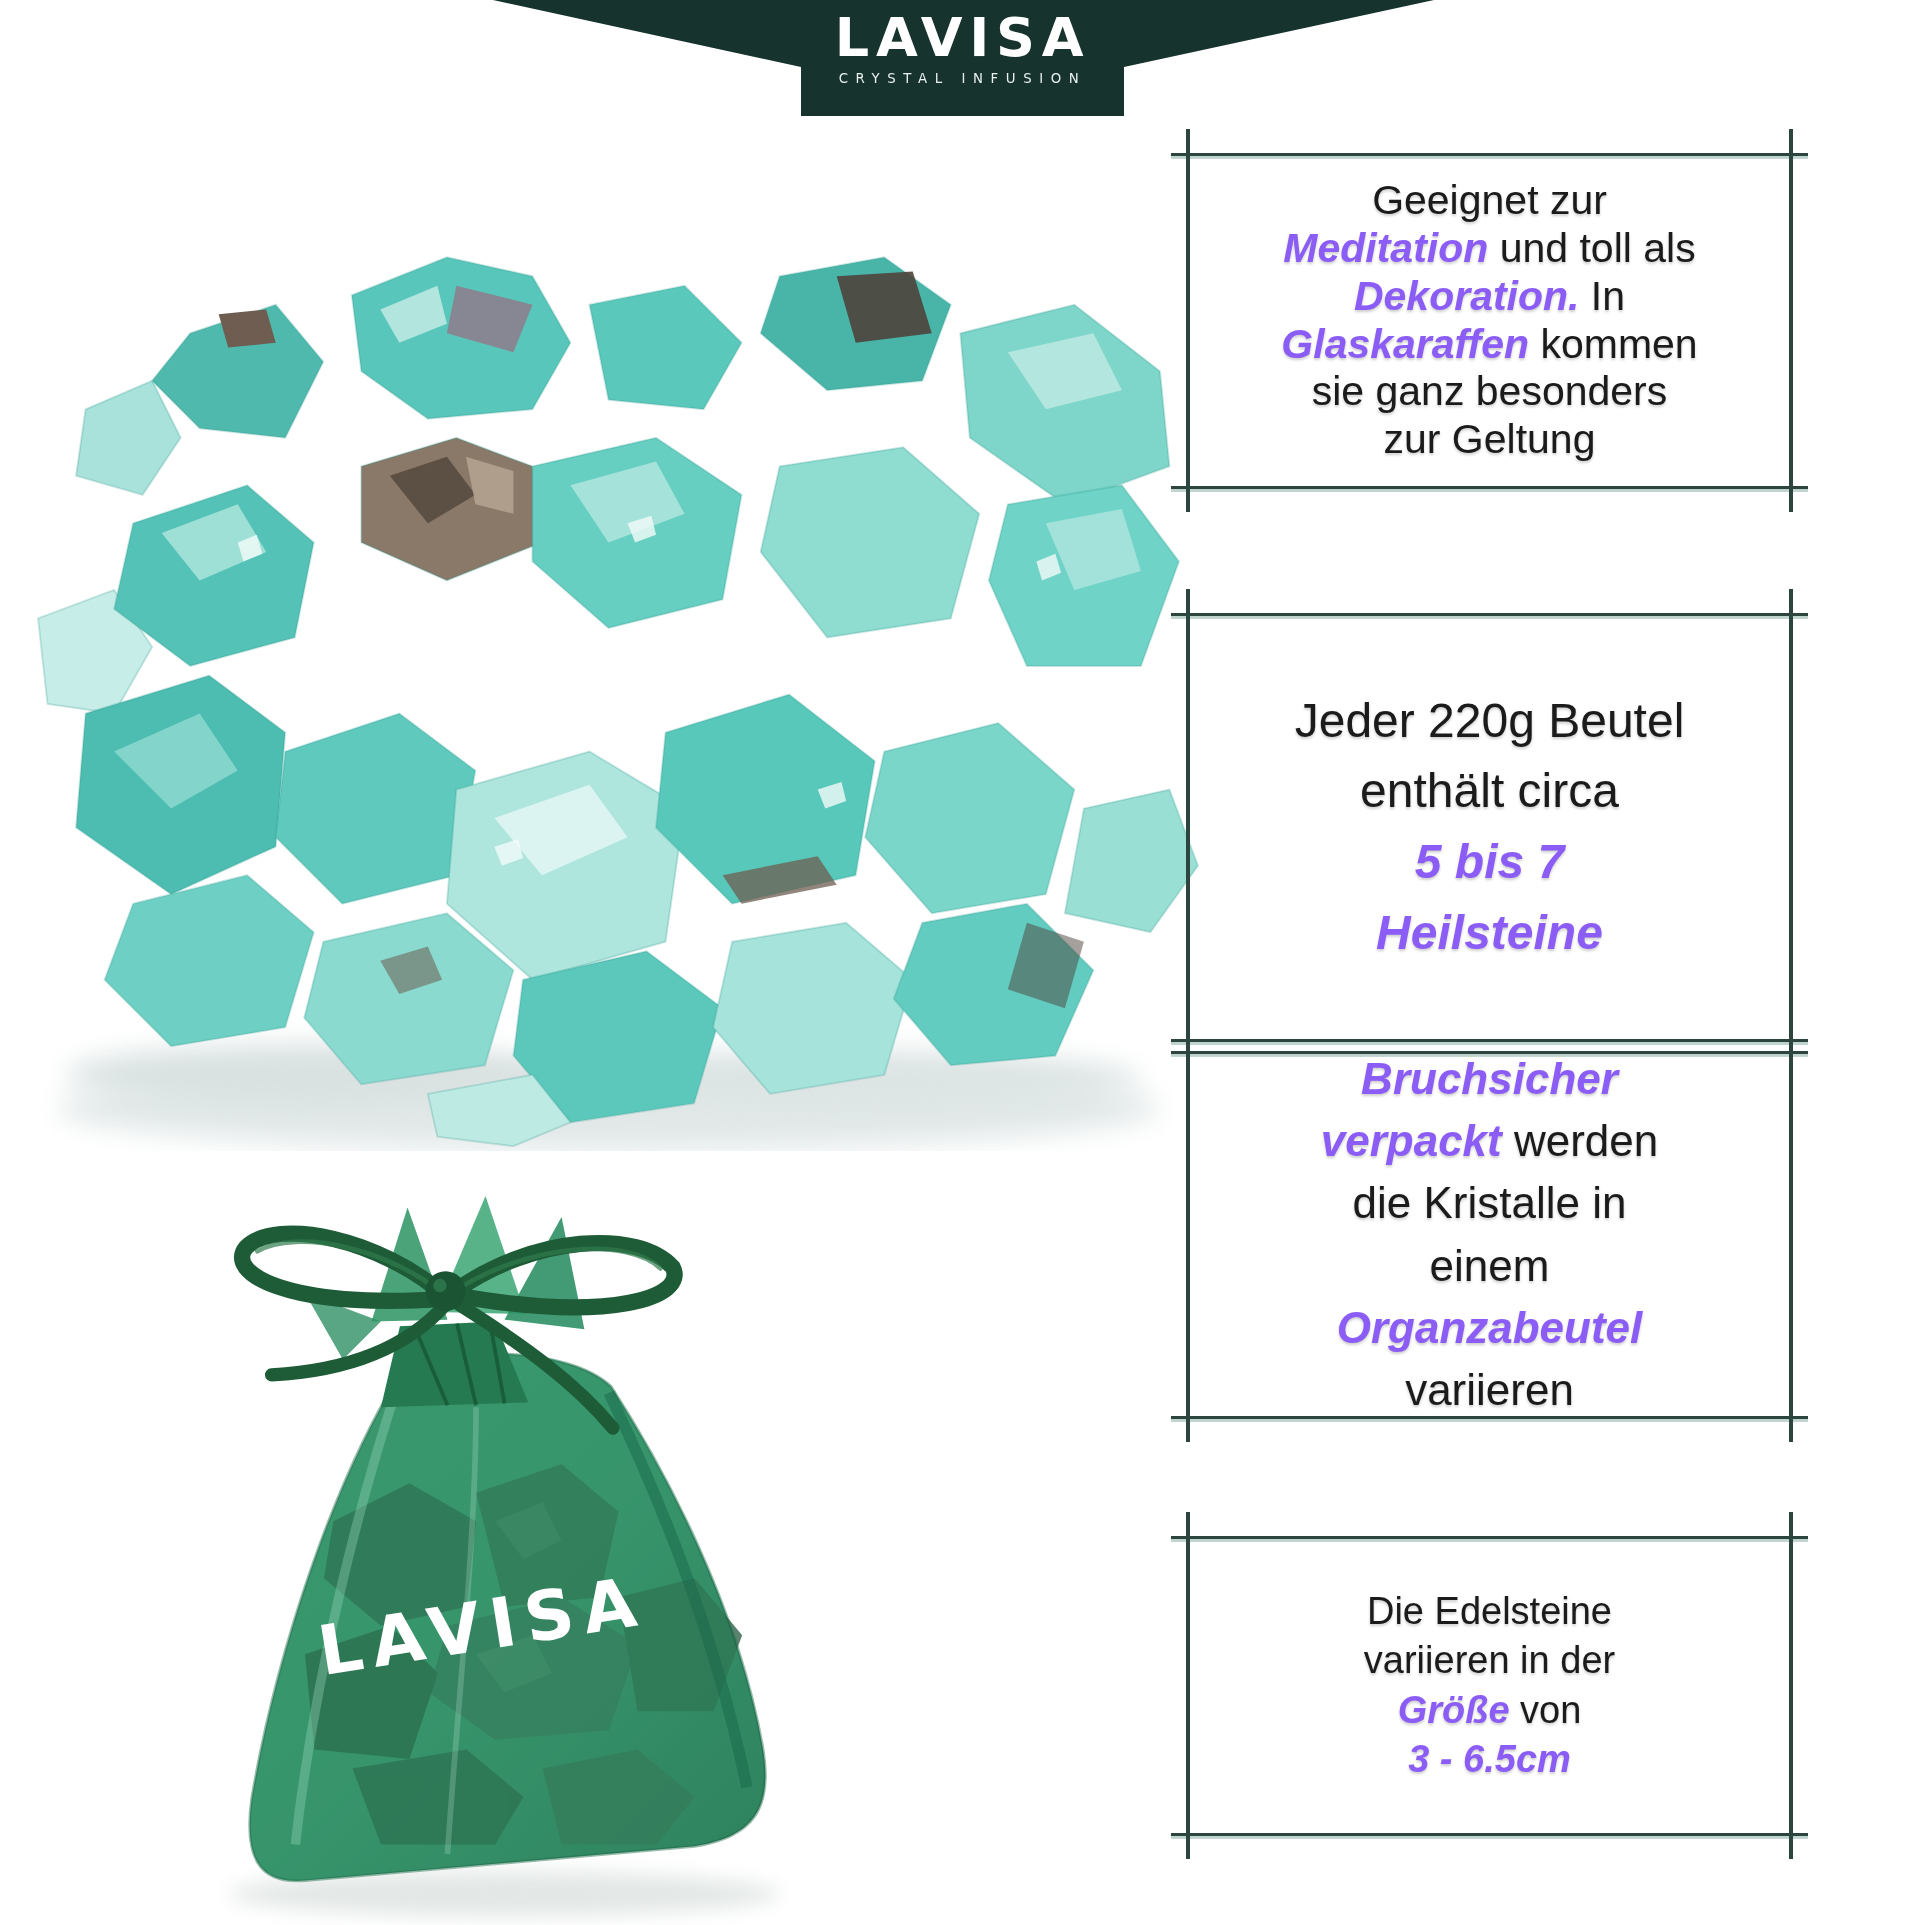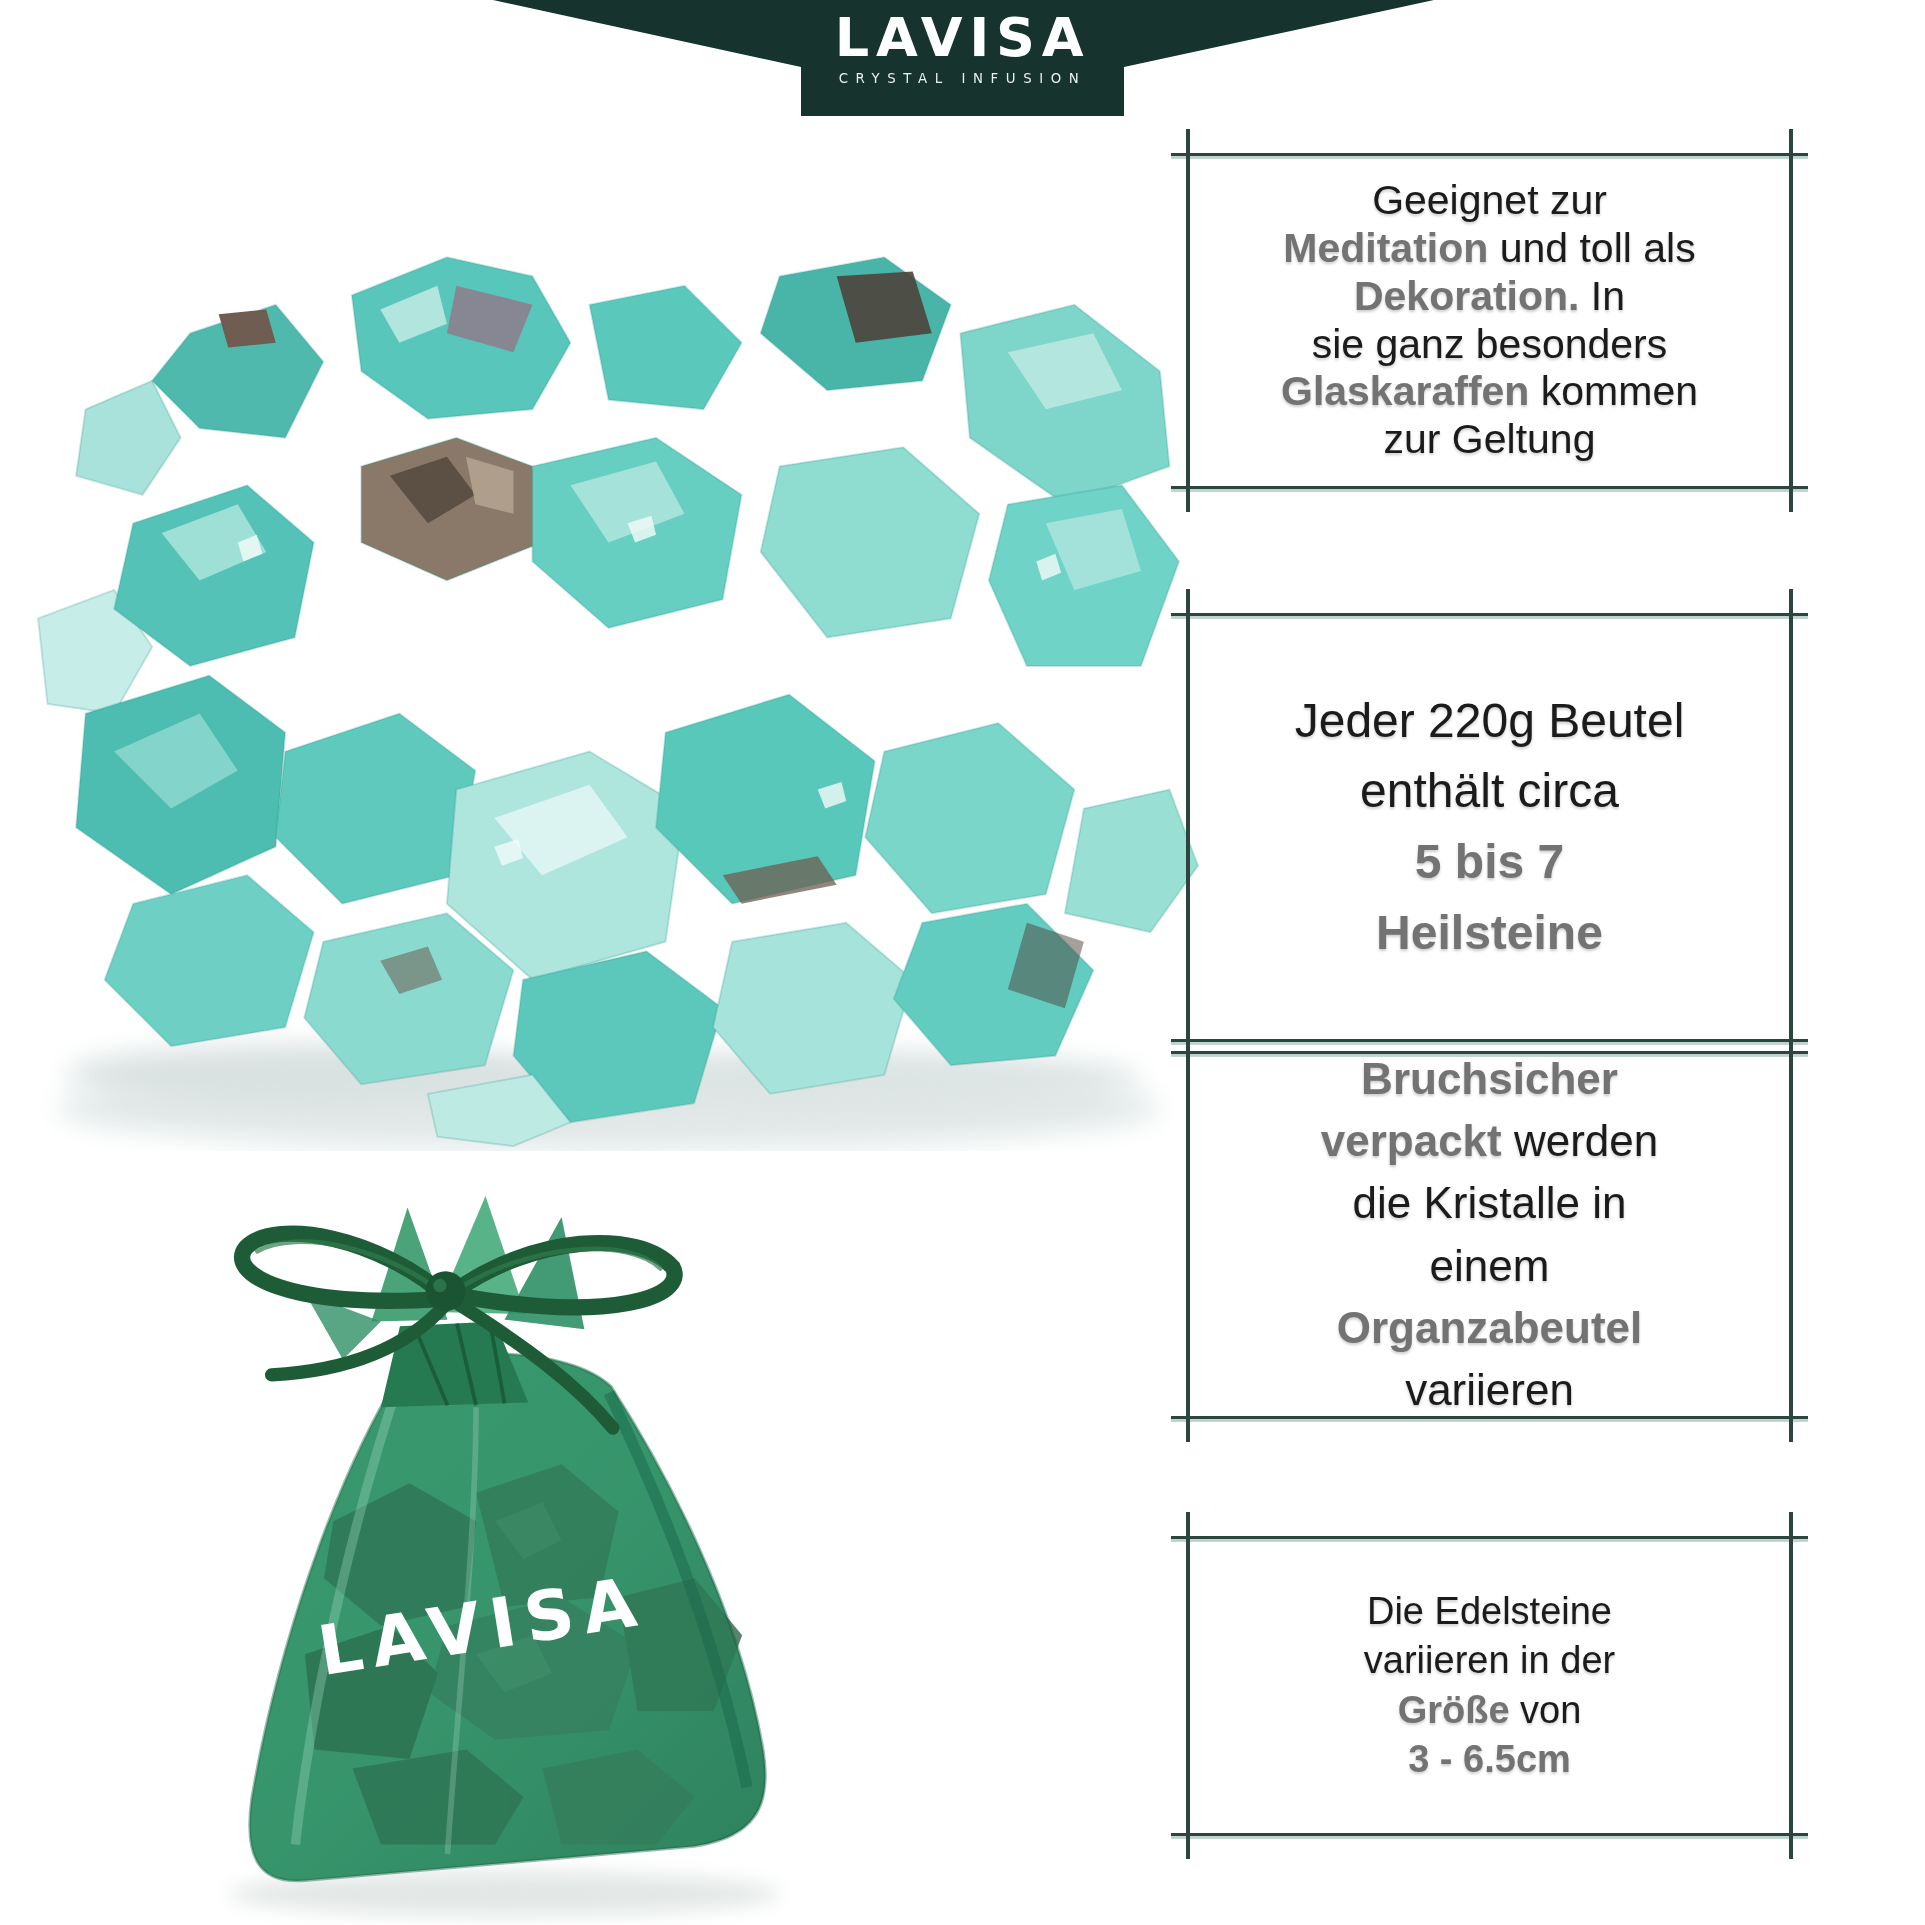--- a/index.html
+++ b/index.html
@@ -28,21 +28,21 @@
   .feature-box{
     position:absolute;left:1188px;width:603px;
     display:flex;flex-direction:column;justify-content:center;align-items:center;
     text-align:center;color:#1b1b1b;
   }
   .box1{top:154px;height:333px;font-size:41px;line-height:1.17;}
   .box2{top:614px;height:426px;font-size:48px;line-height:1.47;}
   .box3{top:1052px;height:365px;font-size:44px;line-height:1.23;justify-content:space-between;}
   .box4{top:1537px;height:297px;font-size:38px;line-height:1.30;}
   .bx-line{white-space:nowrap;text-shadow:0 1.9px 2.9px rgba(0,0,0,.20);}
-  .bx-line .b{font-weight:700;color:#737373;}
+  .bx-line .b{font-weight:700;color:#8b5cf6;font-style:italic;}
   
   .bl{position:absolute;background:#2c453f;}
   .bl-h{left:-17px;right:-17px;height:2.9px;box-shadow:0 2.9px 0 rgba(169,196,190,.75);}
   .bl-top{top:-1px;}
   .bl-bottom{bottom:-1.9px;}
   .bl-v{top:-25px;bottom:-25px;width:3.8px;}
   .bl-left{left:-1.9px;}
   .bl-right{right:-1.9px;}
   
   .stones-photo{position:absolute;left:0;top:219px;}
@@ -185,22 +185,22 @@
 </svg>
 
 <section class="feature-box box1">
   <div class="bl bl-h bl-top"></div>
   <div class="bl bl-h bl-bottom"></div>
   <div class="bl bl-v bl-left"></div>
   <div class="bl bl-v bl-right"></div>
 <div class="bx-line"><span>Geeignet zur</span></div>
     <div class="bx-line"><span class="b">Meditation</span><span> und toll als</span></div>
     <div class="bx-line"><span class="b">Dekoration.</span><span> In</span></div>
+    <div class="bx-line"><span class="b">Glaskaraffen</span><span> kommen</span></div>
     <div class="bx-line"><span>sie ganz besonders</span></div>
-    <div class="bx-line"><span class="b">Glaskaraffen</span><span> kommen</span></div>
     <div class="bx-line"><span>zur Geltung</span></div>
   </section>
 
 <section class="feature-box box2">
   <div class="bl bl-h bl-top"></div>
   <div class="bl bl-h bl-bottom"></div>
   <div class="bl bl-v bl-left"></div>
   <div class="bl bl-v bl-right"></div>
 <div class="bx-line"><span>Jeder 220g Beutel</span></div>
     <div class="bx-line"><span>enthält circa</span></div>

